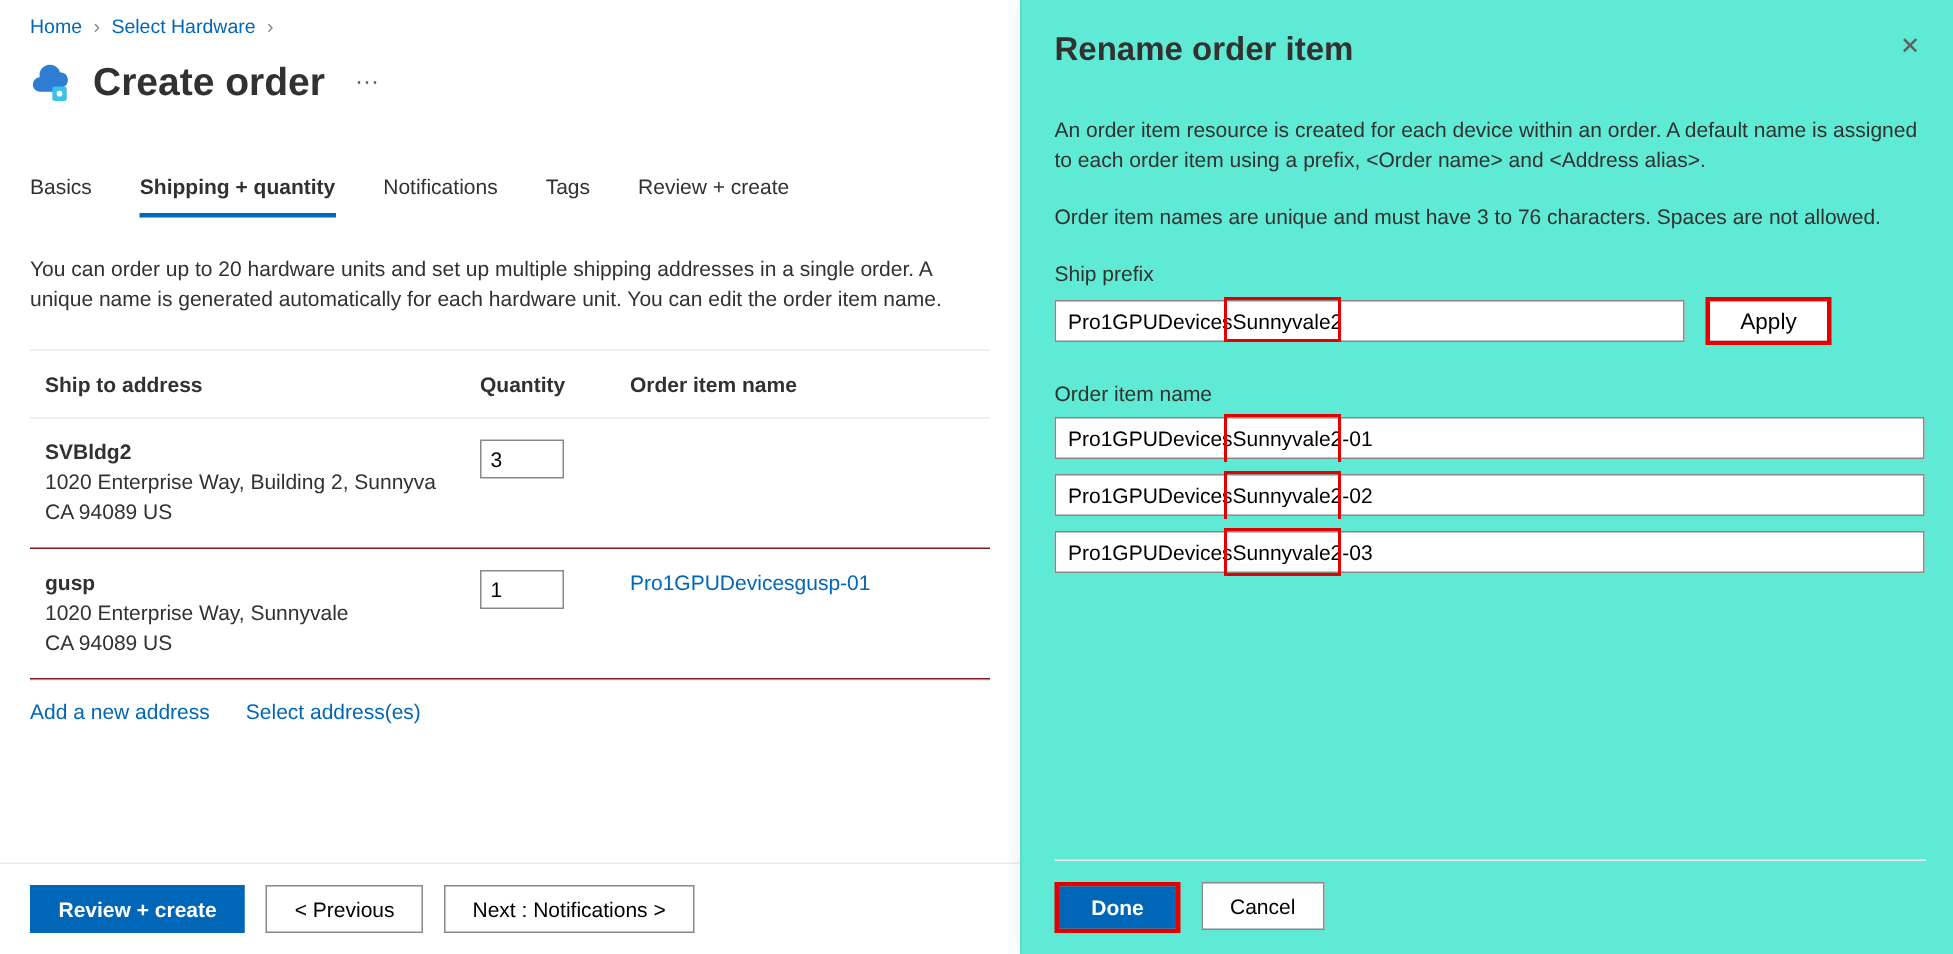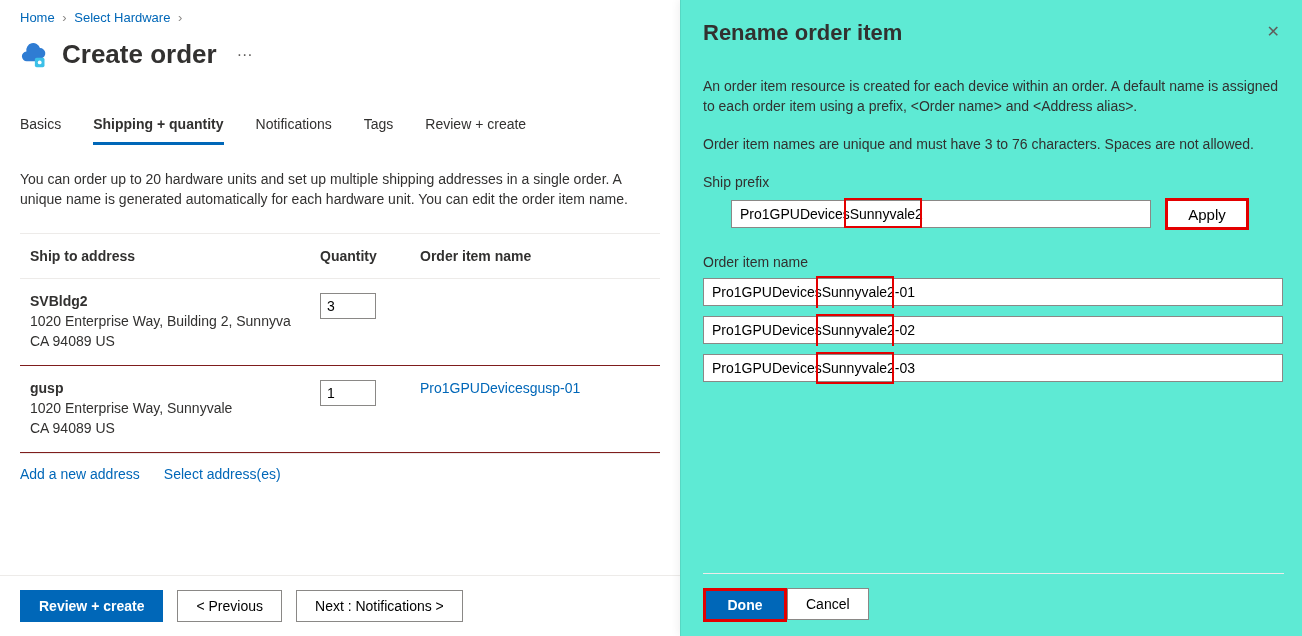--- a/index.html
+++ b/index.html
@@ -85,21 +85,21 @@
     display:flex; flex-direction:column;
   }
   .panel-header { display:flex; justify-content:space-between; align-items:flex-start; }
   .panel-title { font-size:22px; font-weight:600; }
   .close-x { font-size:16px; color:#605e5c; cursor:pointer; padding:4px; line-height:1; }
 
   .panel-body { margin-top:30px; font-size:14px; line-height:20px; flex:1; overflow:hidden; }
   .panel-body p { margin-bottom:18px; }
 
   .field-label { font-size:14px; margin-bottom:6px; }
-  .field-row { display:flex; align-items:center; gap:14px; margin-bottom:22px;margin-left:28px; }
+  .field-row { display:flex; align-items:center; gap:14px; margin-bottom:22px; }
 
   .text-input {
     height:28px; border:1px solid #8a8886; font-size:14px;
     padding:0 8px; background:#fff;
   }
   .prefix-input { width:420px; position:relative; }
   .prefix-input .overlay-highlight {
     position:absolute; left:113px; top:-2px; width:78px; height:30px;
     border:2px solid #e30000; pointer-events:none;
   }
@@ -109,21 +109,21 @@
   .item-inputs .item-row { position:relative; margin-bottom:10px; }
   .item-inputs .item-row .overlay-highlight {
     position:absolute; left:113px; top:-2px; width:78px; height:32px;
     border:2px solid #e30000; border-bottom:none; pointer-events:none;
   }
   .item-inputs .item-row:last-child .overlay-highlight { border-bottom:2px solid #e30000; height:32px; }
   .item-inputs input { width:580px; }
 
   .panel-footer {
     border-top:1px solid #edebe9;
-    padding:14px 0; display:flex; 
+    padding:14px 0; display:flex; gap:14px;
   }
   .done-wrap { border:3px solid #e30000; }
   .btn.done { height:28px; width:78px; background:#0067b8; color:#fff; border:none; font-weight:600; }
 </style>
 </head>
 <body>
 
 <div class="main">
   <div class="breadcrumb">
     <a href="#">Home</a>

